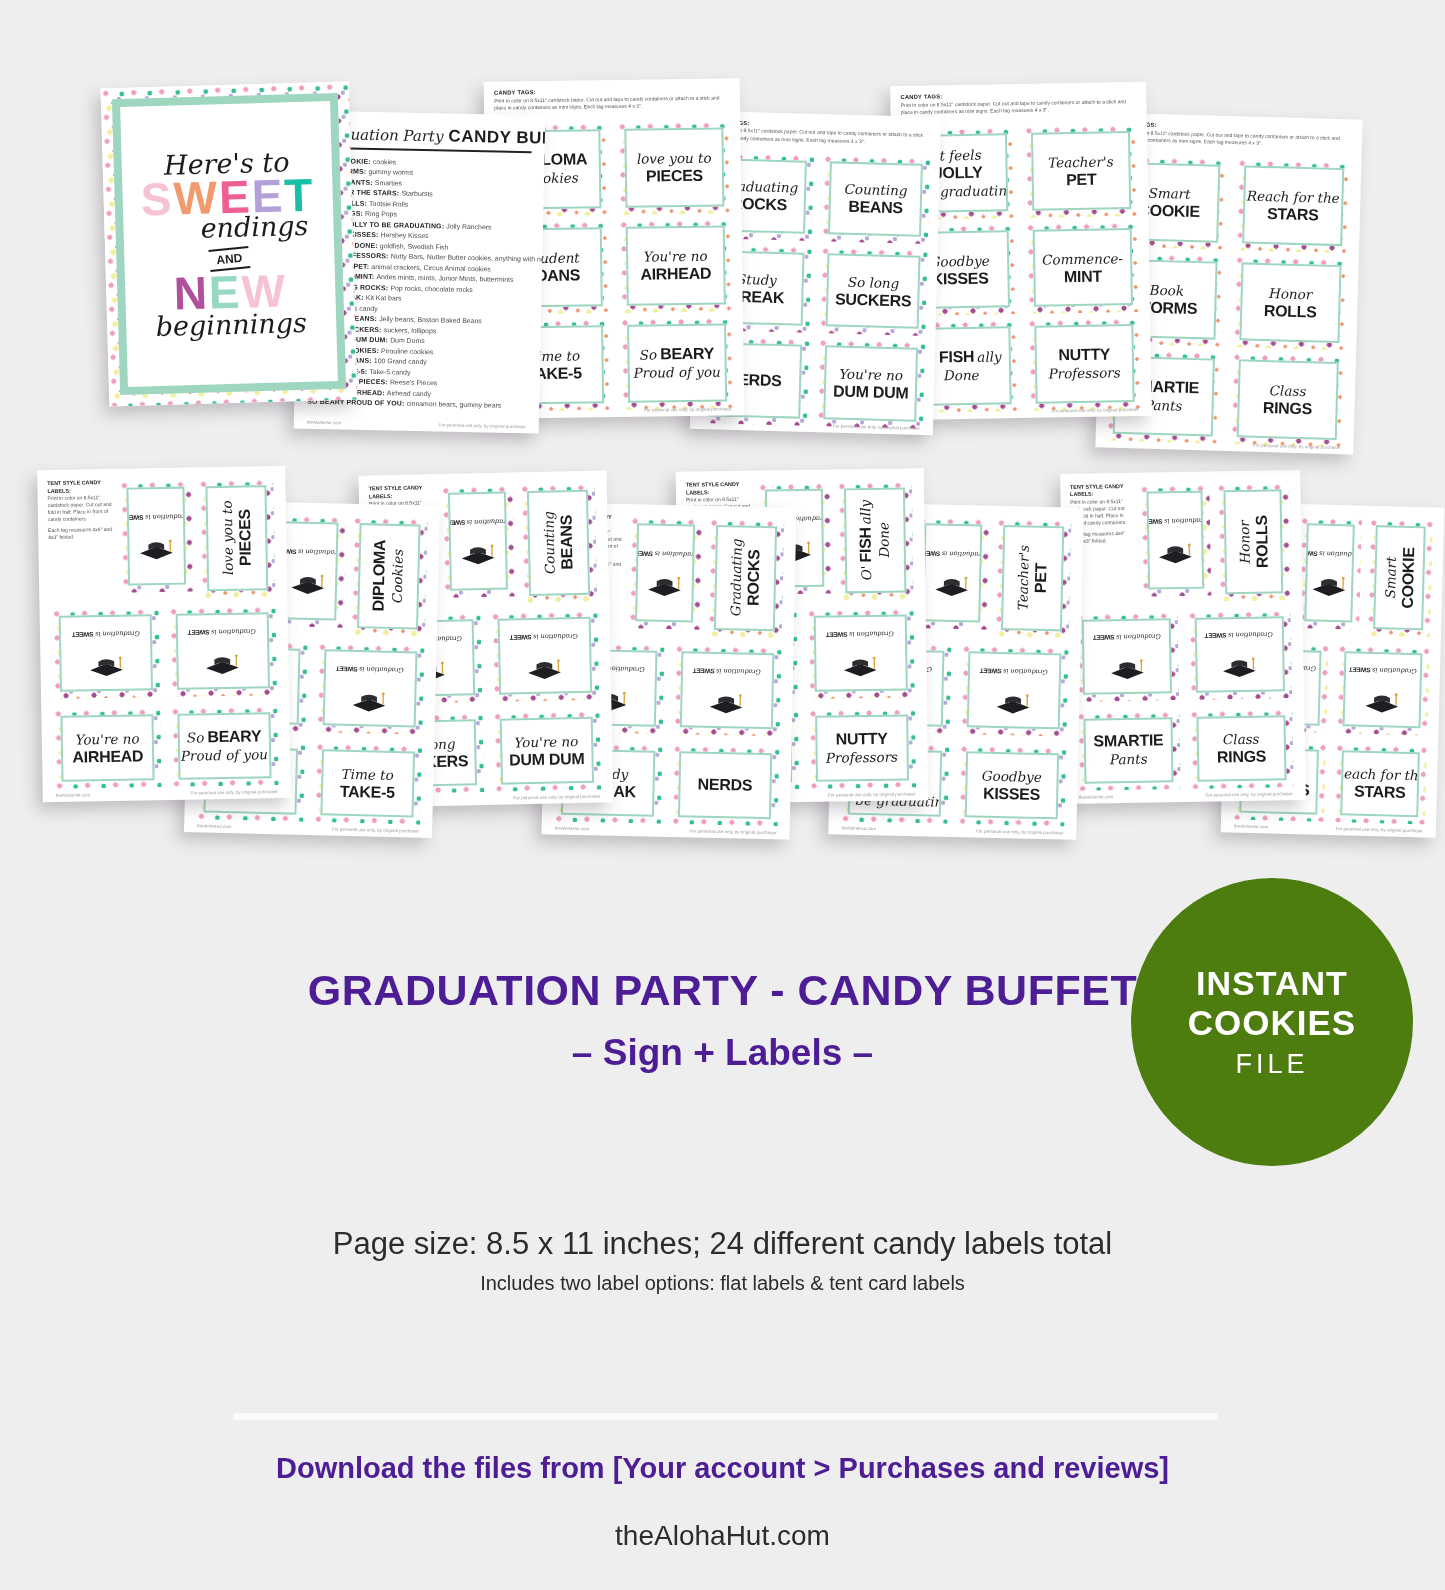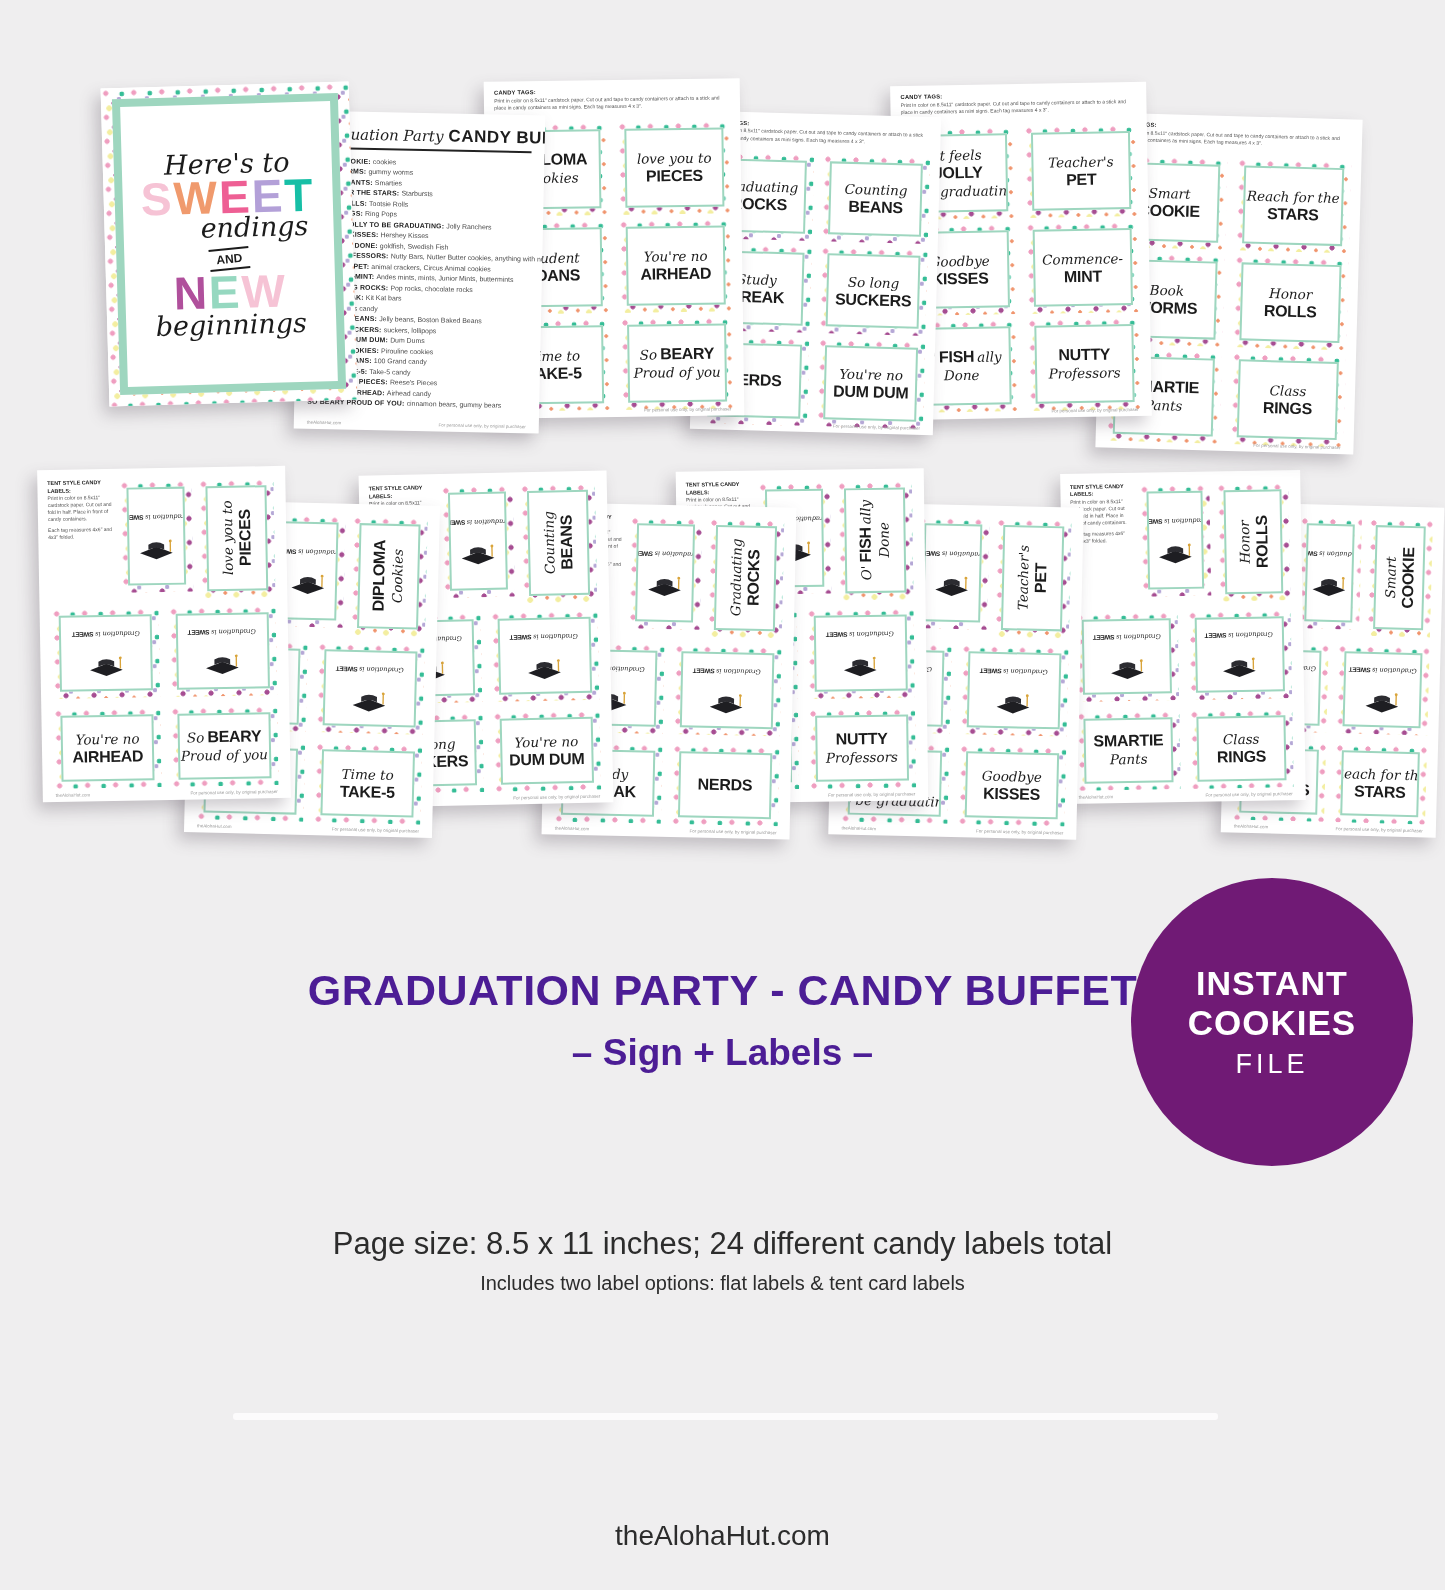--- a/index.html
+++ b/index.html
@@ -799,20 +799,21 @@
         <div class="pfoot l">theAlohaHut.com</div>
         <div class="pfoot r">For personal use only, by original purchaser</div>
       </div>
     </div>
 
   <div class="mk" id="mk-title">GRADUATION PARTY - CANDY BUFFET</div>
   <div class="mk" id="mk-sub">– Sign + Labels –</div>
   <div class="mk" id="mk-line2">Page size: 8.5 x 11 inches; 24 different candy labels total</div>
   <div class="mk" id="mk-line3">Includes two label options: flat labels &amp; tent card labels</div>
   <div id="divider"></div>
+  <div class="mk" id="mk-note">Download the files from [Your account &gt; Purchases and reviews]</div>
   <div class="mk" id="mk-site">theAlohaHut.com</div>
 
-  <div id="badge" style="background: #701a75; color: rgb(255, 255, 255);">
+  <div id="badge" style="background: #4d7c0f; color: rgb(255, 255, 255);">
     <div class="b1">INSTANT</div>
     <div class="b2">COOKIES</div>
     <div class="b3">FILE</div>
   </div>
 </div>
 
 </body></html>

